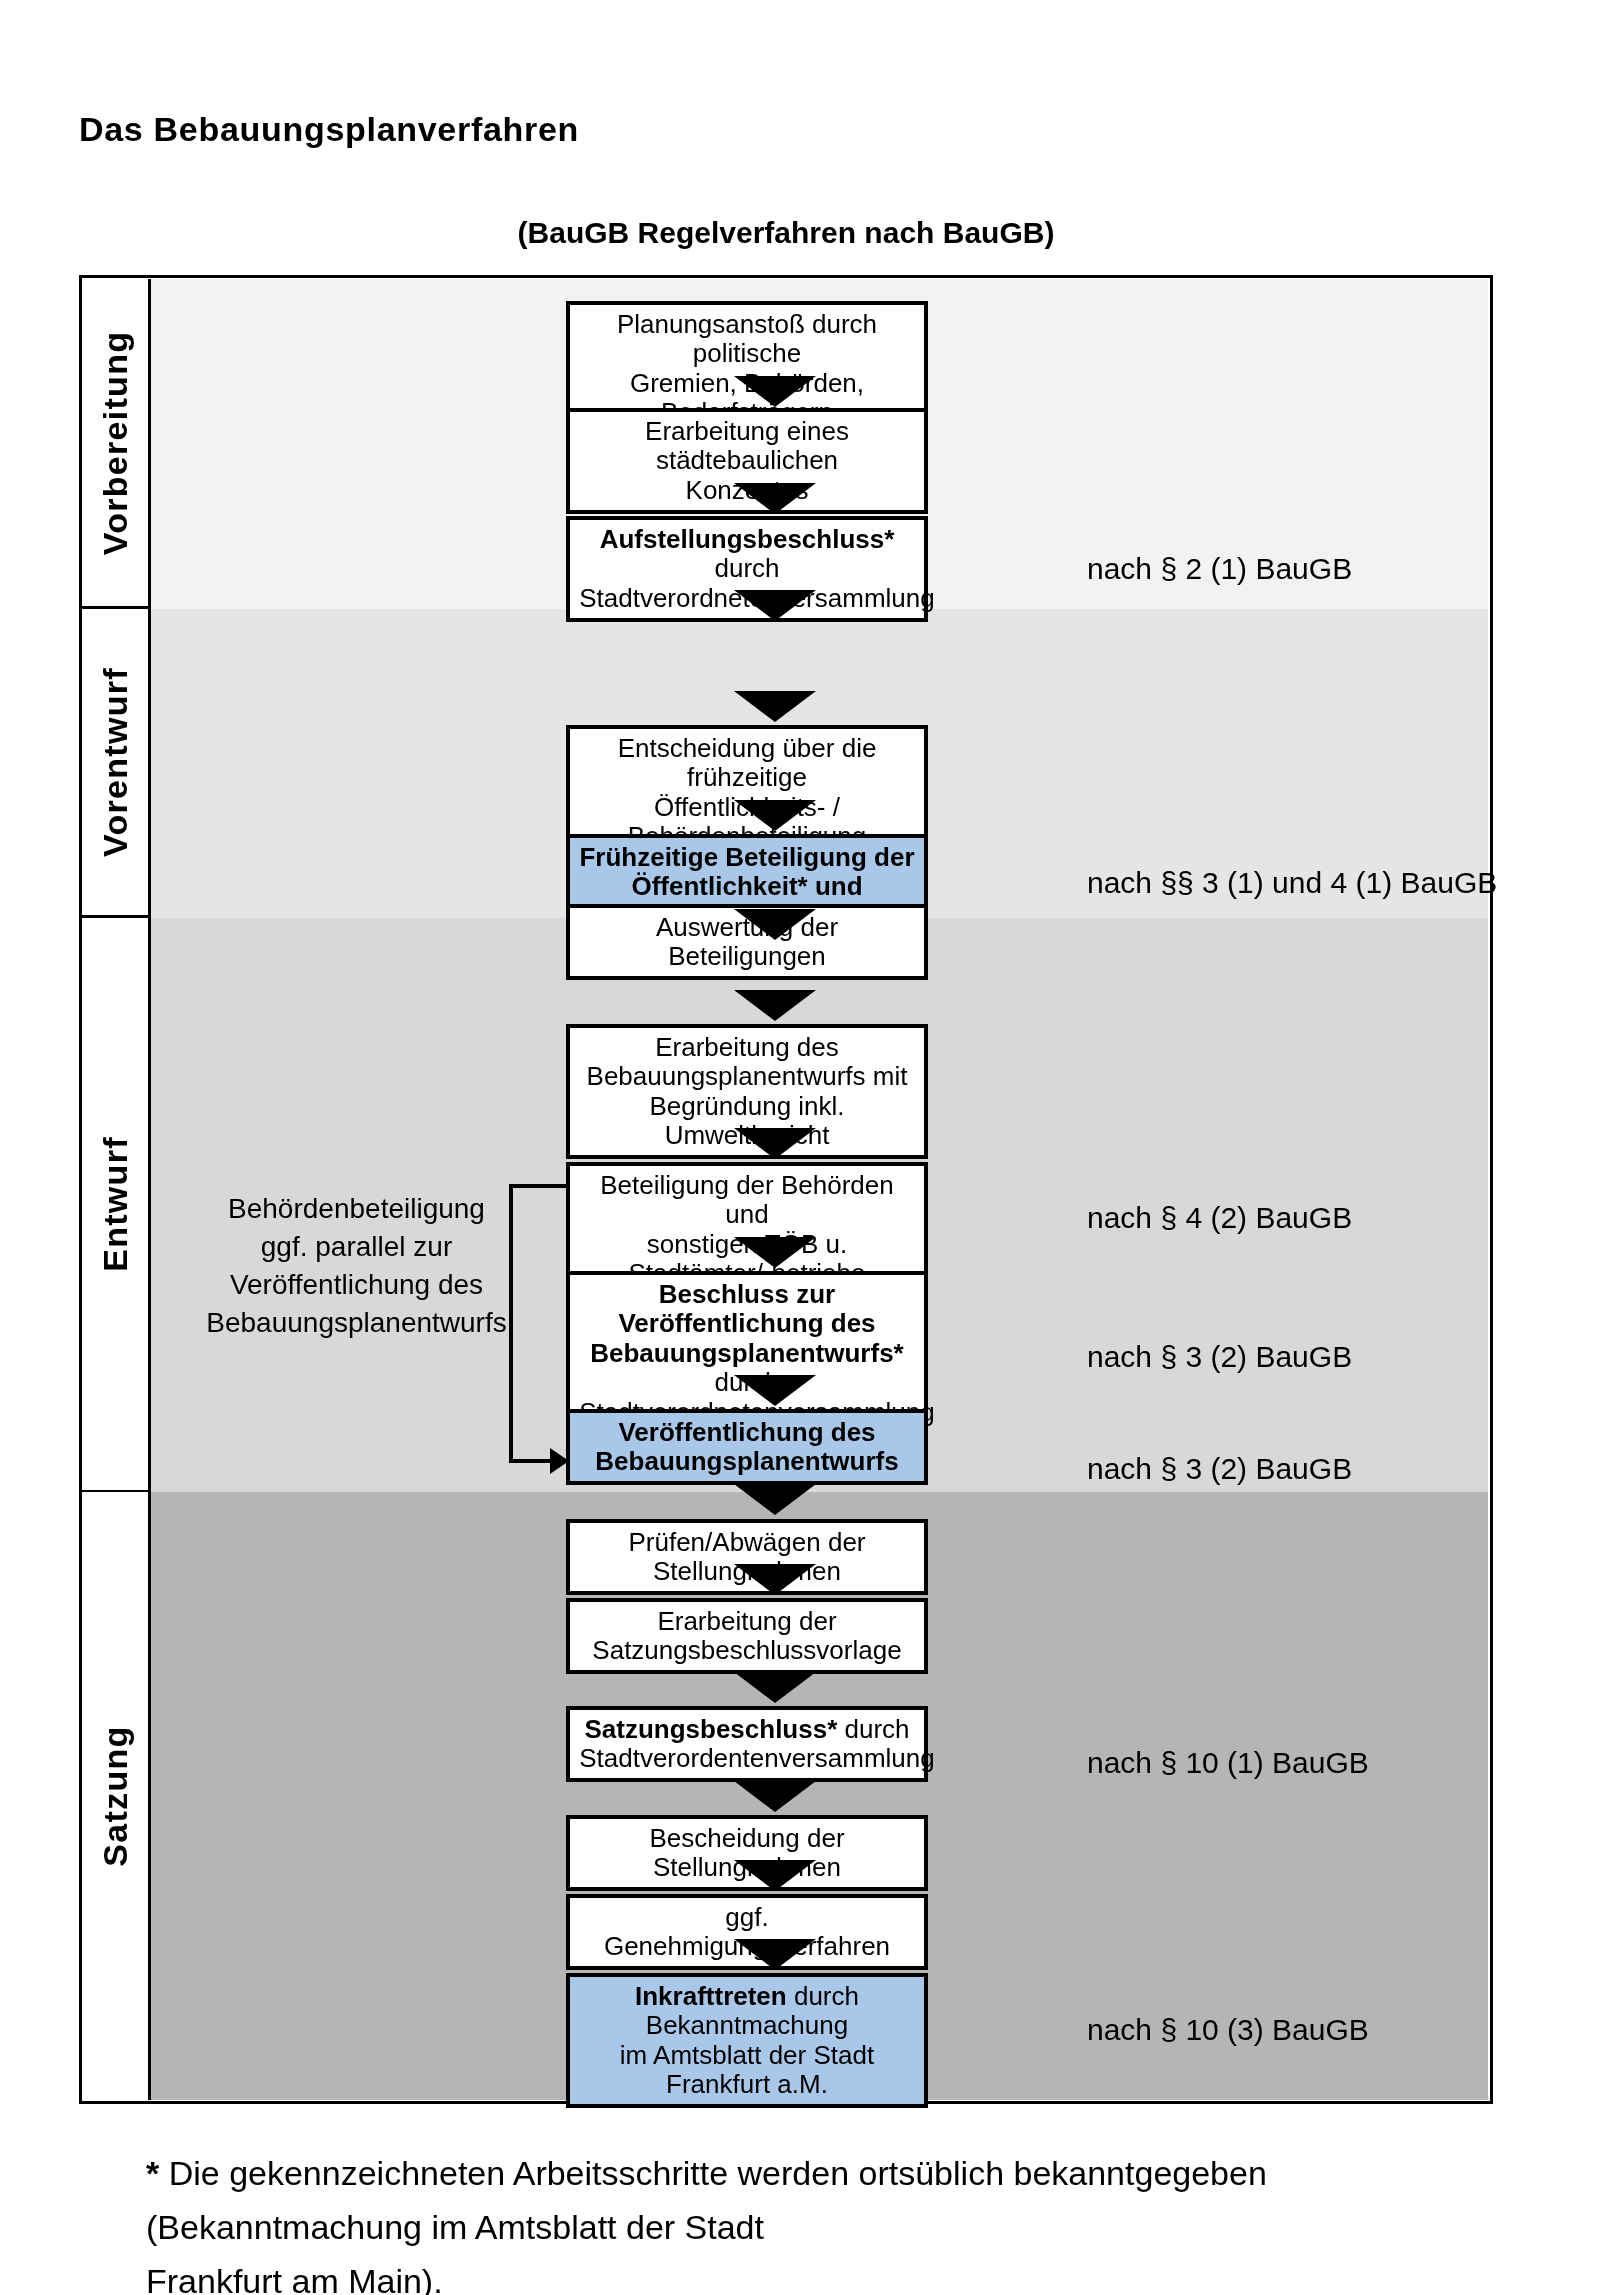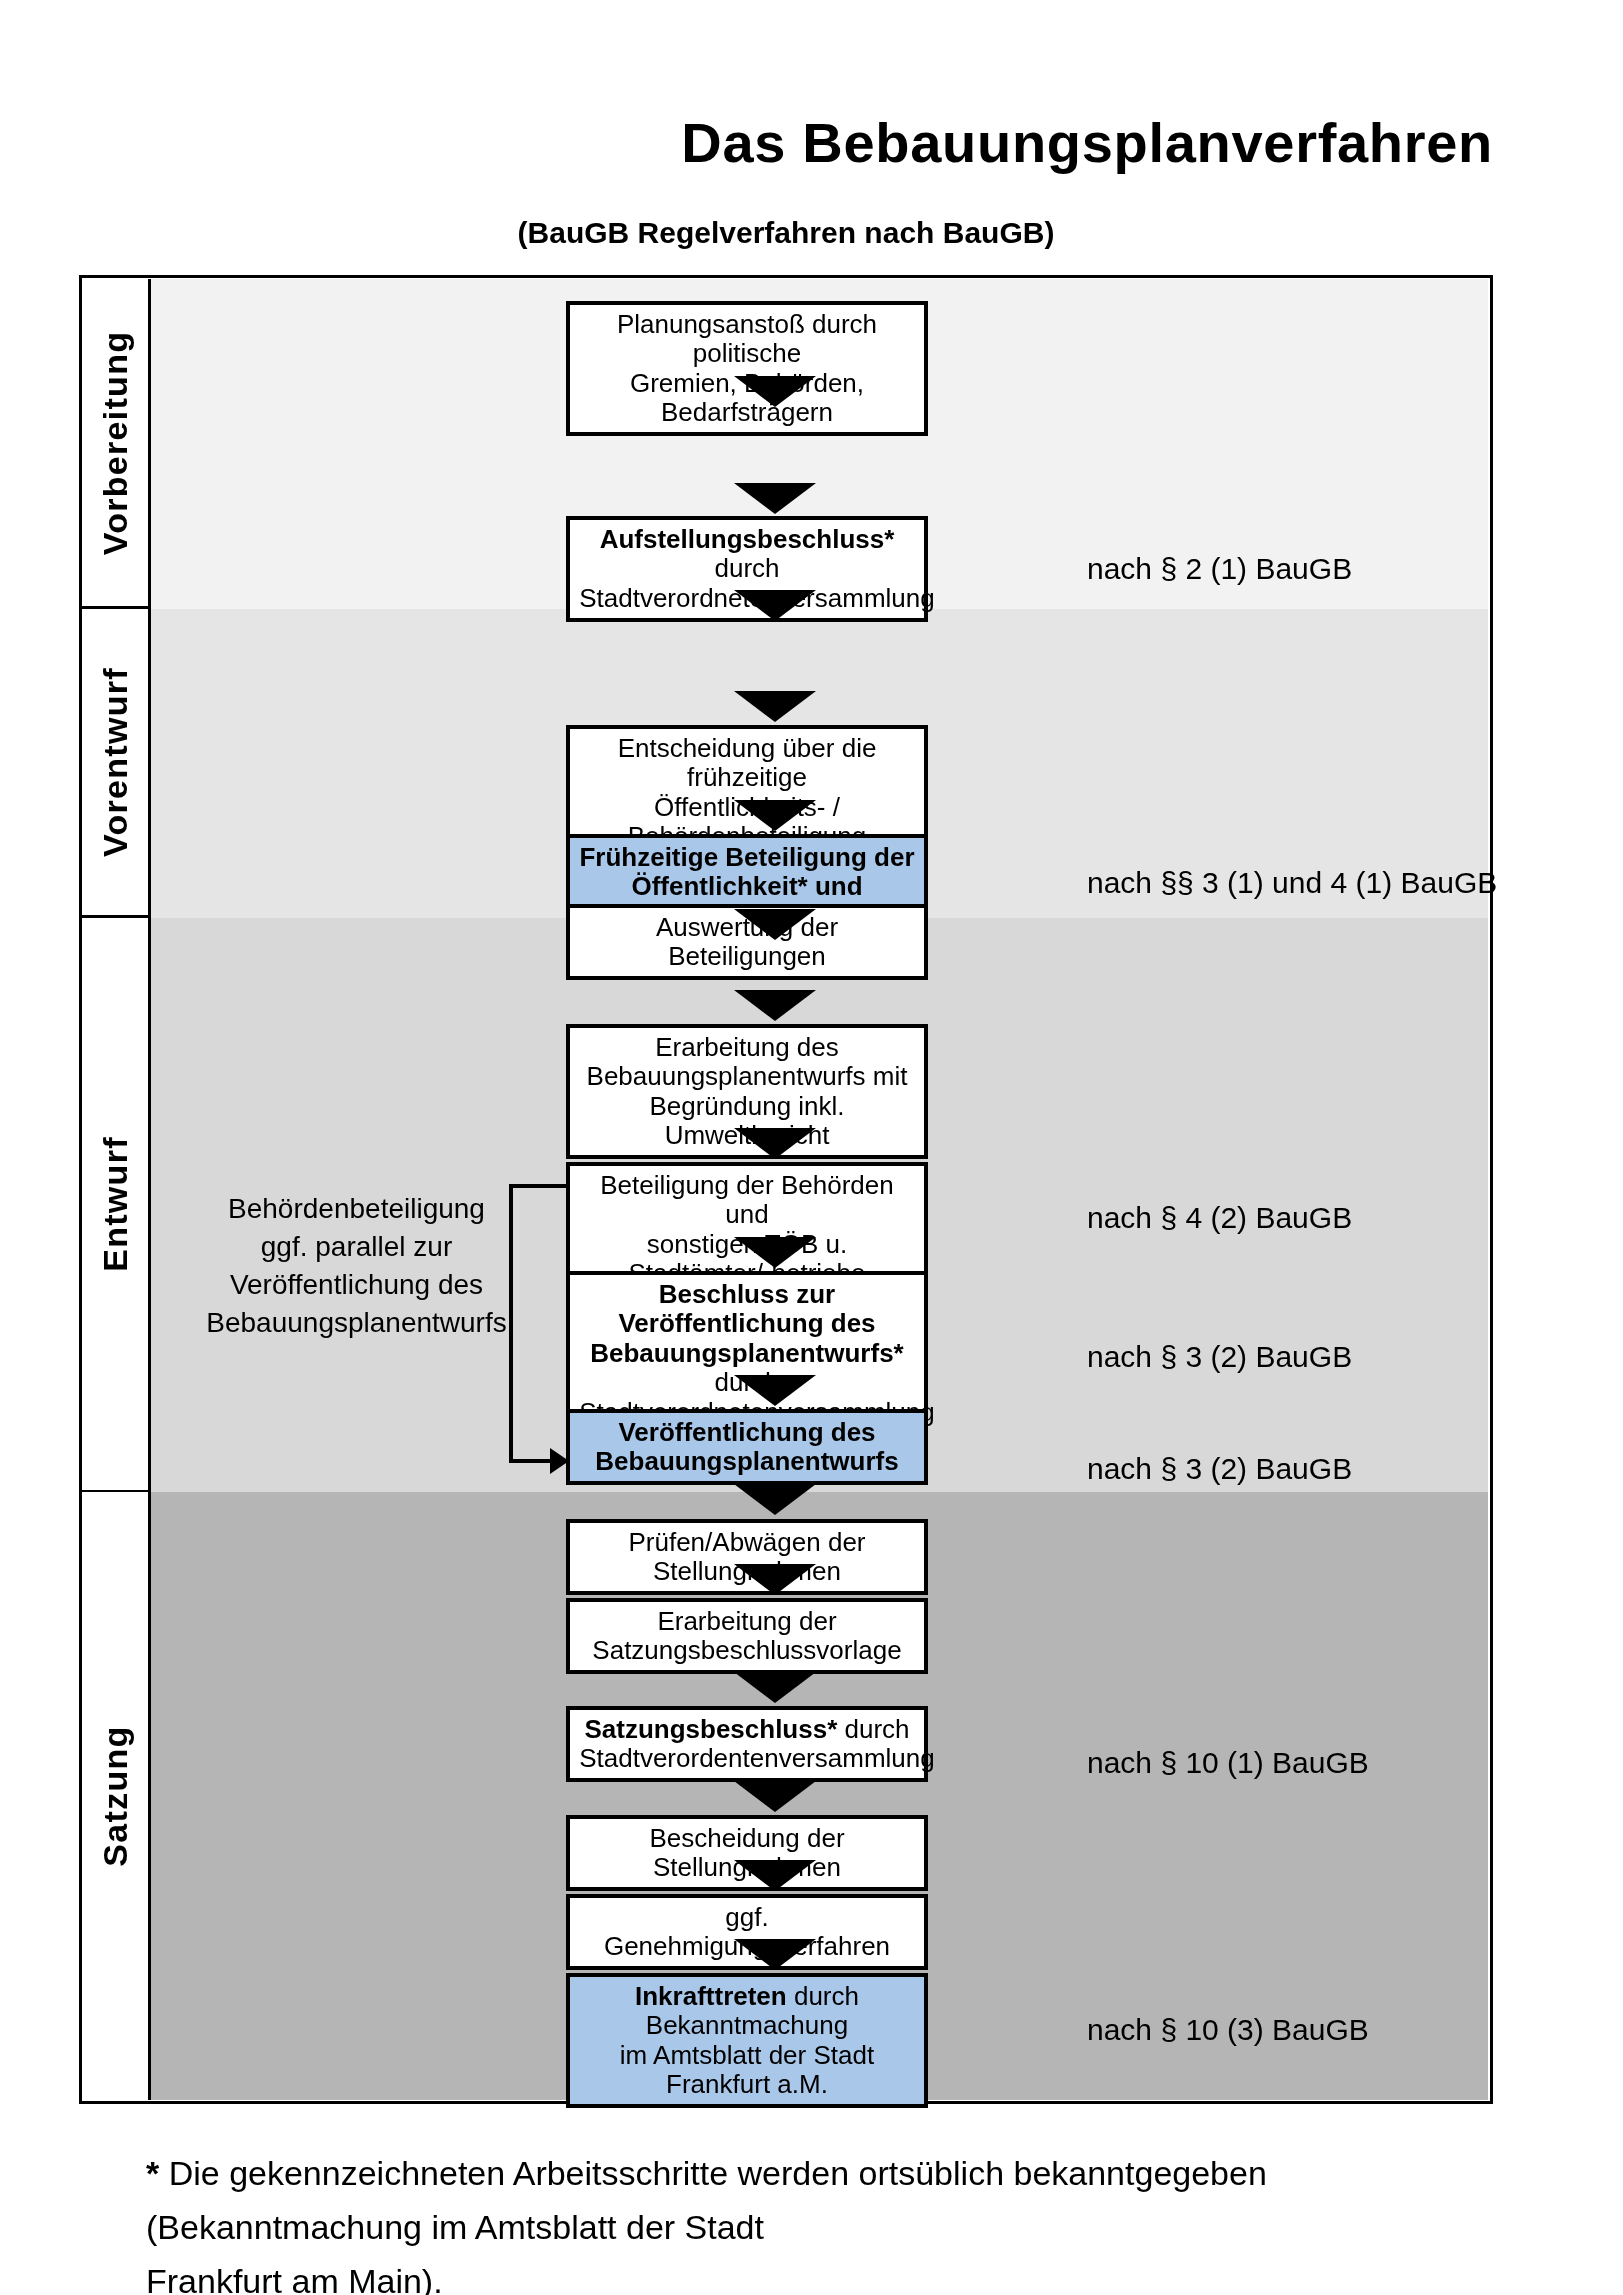--- a/index.html
+++ b/index.html
@@ -8,22 +8,22 @@
     --band2:#e5e5e5;
     --band3:#d8d8d8;
     --band4:#b5b5b5;
   }
   *{margin:0;padding:0;box-sizing:border-box;}
   body{background:#fff;}
   .page{
     position:relative;width:1623px;height:2295px;background:#fff;
     font-family:"Liberation Sans","DejaVu Sans",sans-serif;color:#000;overflow:hidden;
   }
-  .title{position:absolute;left:79px;top:110px;width:1414px;text-align:right;
-    font-size:56px;font-weight:bold;letter-spacing:0.7px;}
+  .title{position:absolute;left:79px;top:110px;width:1414px;text-align:left;
+    font-size:34px;font-weight:bold;letter-spacing:0.7px;}
   .subtitle{position:absolute;left:79px;top:216px;width:1414px;text-align:center;
     font-size:30px;font-weight:bold;}
   .band{position:absolute;left:151px;width:1337px;z-index:1;}
   .band.b1{top:279px;height:330px;background:var(--band1);}
   .band.b2{top:609px;height:309px;background:var(--band2);}
   .band.b3{top:918px;height:575px;background:var(--band3);}
   .band.b4{top:1492px;height:608px;background:var(--band4);}
   .labelcell{position:absolute;left:82px;width:69px;background:#fff;
     border-right:3.9px solid #000;z-index:2;}
   .labelcell.c1{top:279px;height:330px;border-bottom:3.9px solid #000;}
@@ -84,20 +84,24 @@
   </div>
 
   <div class="frame"></div>
 
   <div class="fbox" style="top:301px">
     <div><span>Planungsanstoß durch politische</span></div>
     <div><span>Gremien, Behörden, Bedarfsträgern</span></div>
   </div>
   <div class="arrow" style="top:376px"></div>
 
+  <div class="fbox" style="top:408px">
+    <div><span>Erarbeitung eines städtebaulichen</span></div>
+    <div><span>Konzeptes</span></div>
+  </div>
   <div class="arrow" style="top:483px"></div>
 
   <div class="fbox" style="top:516px">
     <div><span class="b">Aufstellungsbeschluss*</span><span> durch</span></div>
     <div><span>Stadtverordnetenversammlung</span></div>
   </div>
   <div class="arrow" style="top:590px"></div>
 
   <div class="arrow" style="top:691px"></div>
 

